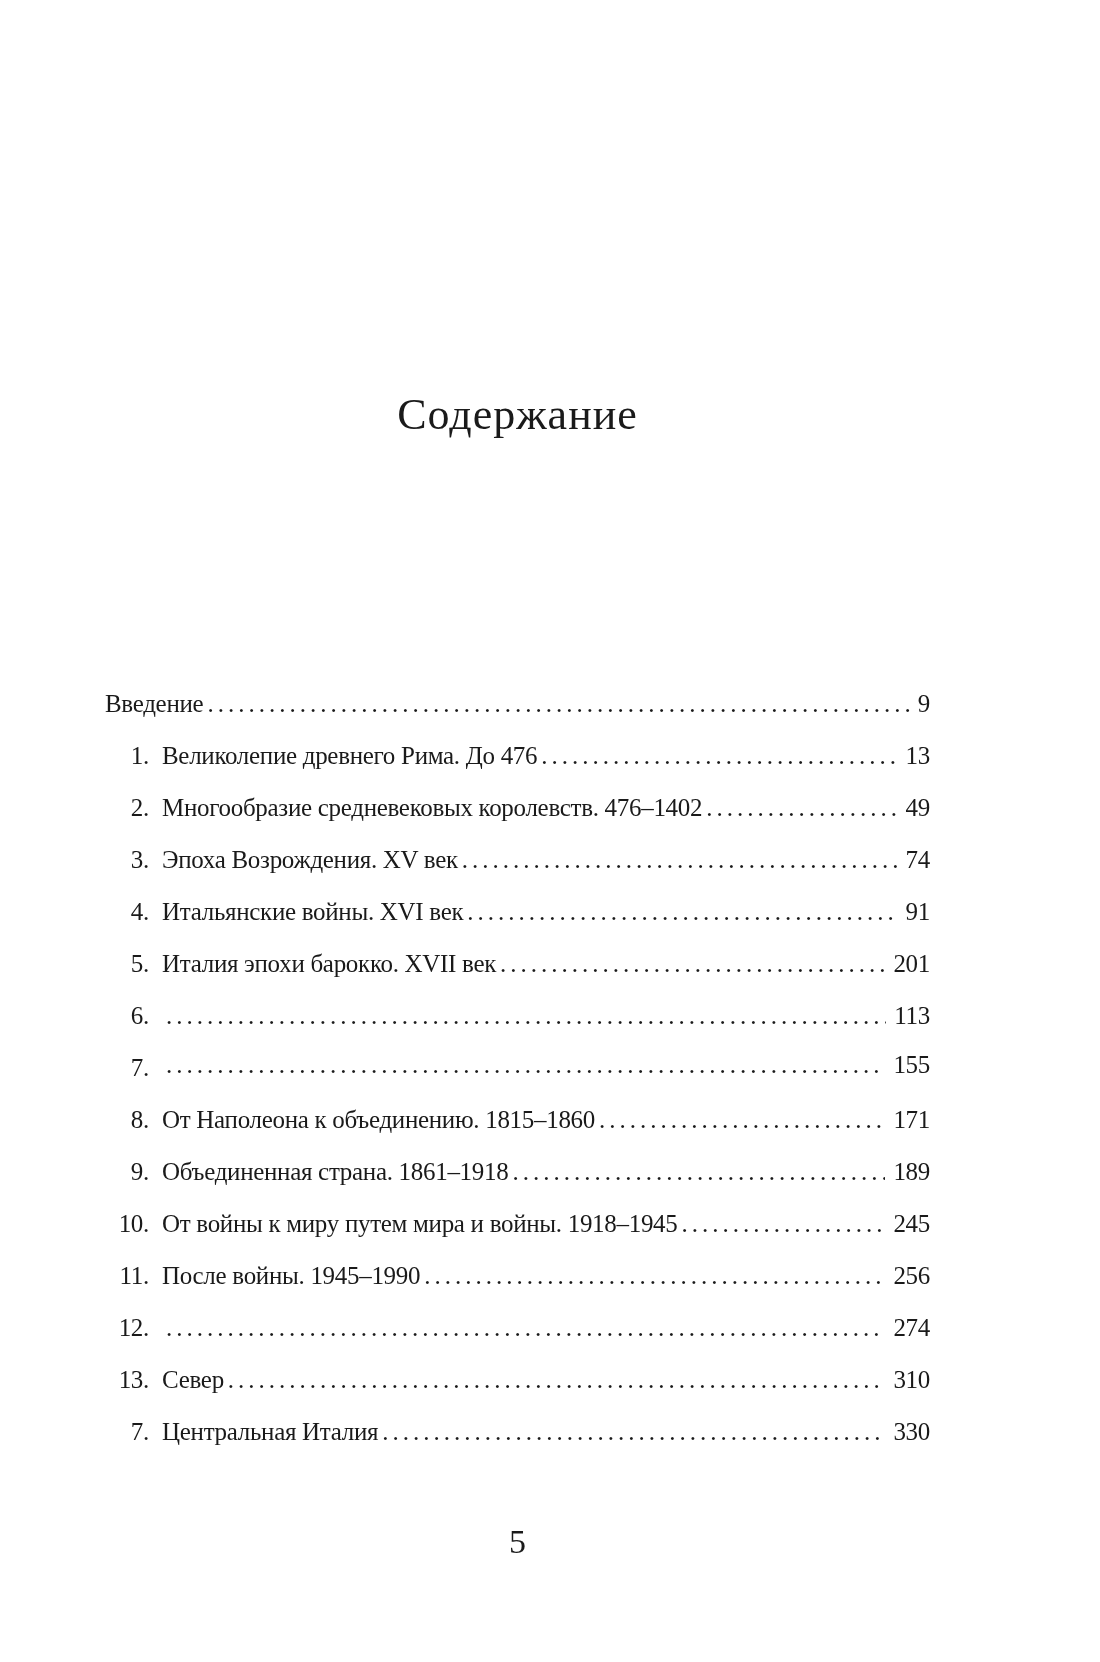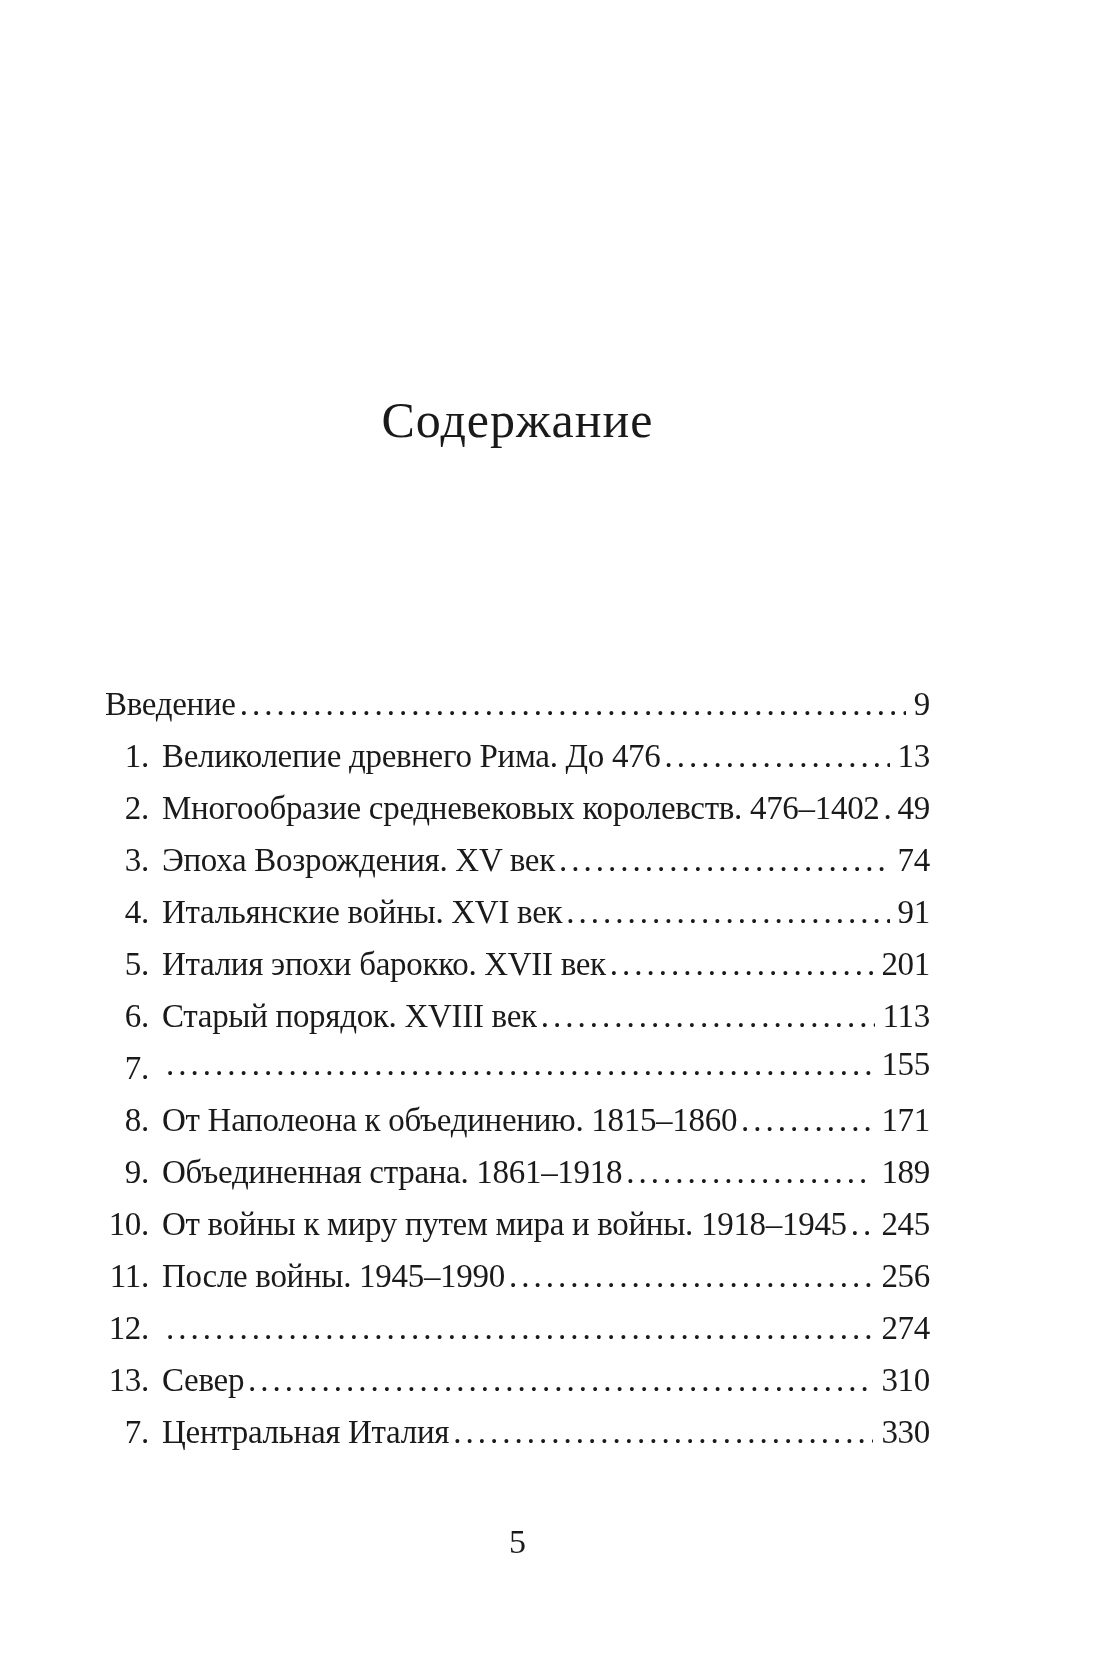--- a/index.html
+++ b/index.html
@@ -15,31 +15,31 @@
     font-family: "Liberation Serif", serif;
     color: #1a1a1a;
     overflow: hidden;
   }
   .title {
     position: absolute;
     top: 358px;
     left: 105px;
     width: 825px;
     text-align: center;
-    font-size: 50px;
+    font-size: 44px;
     line-height: 56px;
     letter-spacing: 1px;
     font-weight: 400;
   }
   .toc {
     position: absolute;
     top: 678px;
     left: 105px;
     width: 825px;
-    font-size: 33px;
+    font-size: 25px;
     letter-spacing: -0.3px;
   }
   .toc-row {
     display: flex;
     align-items: flex-start;
     line-height: 52px;
   }
   .toc-row .num {
     flex: none;
     width: 44px;
@@ -163,21 +163,20 @@
         <span class="pagenum">201</span>
       </div>
 
     </div>
   </div>
 
   <div class="toc-row">
     <span class="num">6.</span>
     <div class="row-body">
       <div class="toc-line line1">
-        <span class="label">Старый порядок. XVIII век</span>
         <span class="dots">......................................................................................................................................................</span>
         <span class="pagenum">113</span>
       </div>
 
     </div>
   </div>
 
   <div class="toc-row two-line">
     <span class="num">7.</span>
     <div class="row-body">

